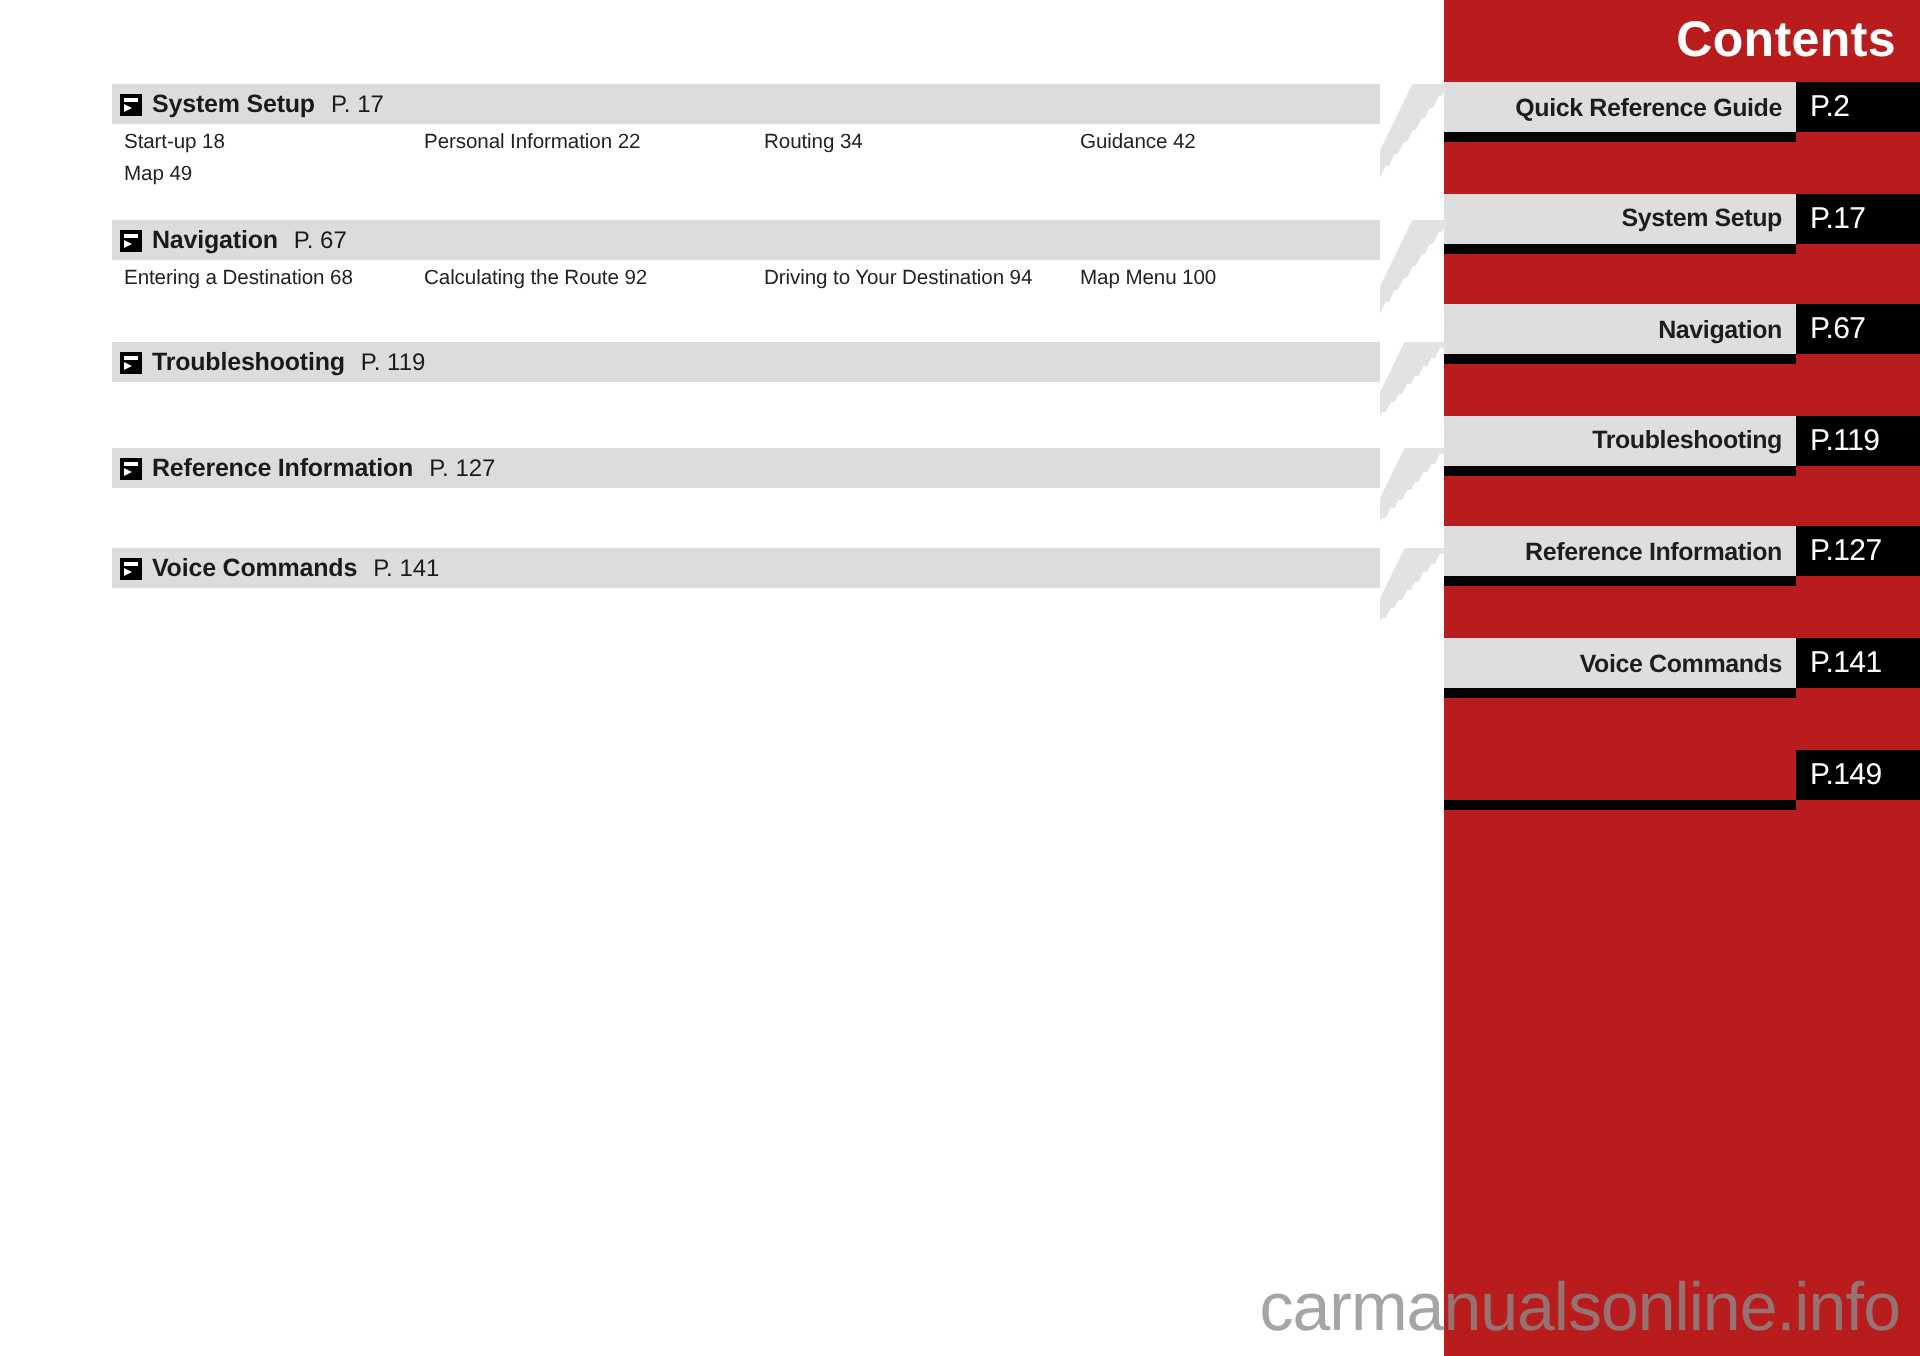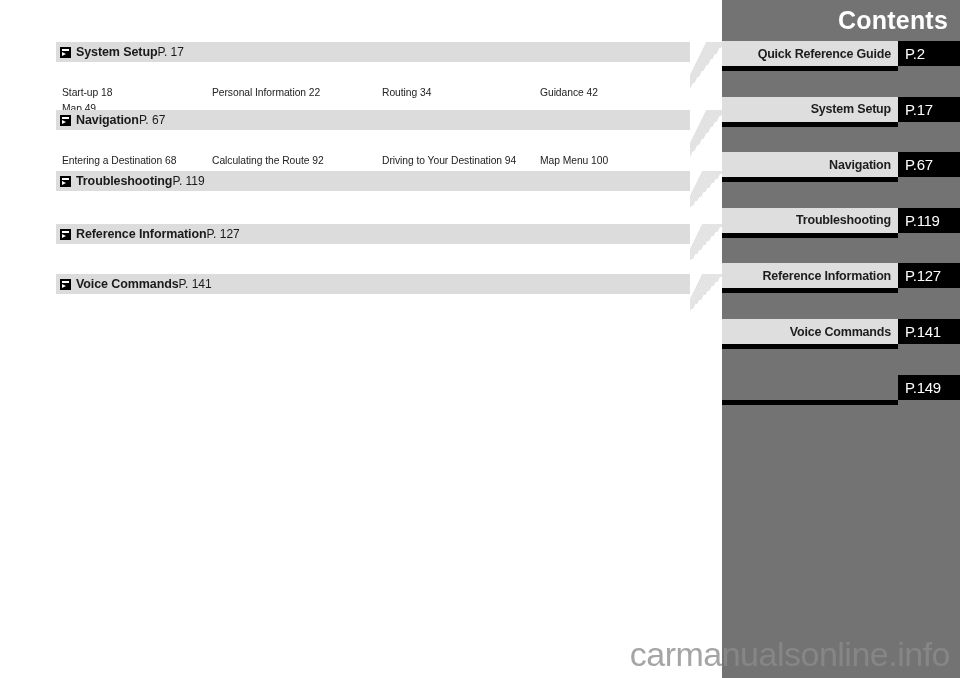--- a/index.html
+++ b/index.html
@@ -64,39 +64,38 @@
     font-size:12.5px;
     font-weight:bold;
     color:#1a1a1a;
     letter-spacing:-0.1px;
     white-space:nowrap;
   }
   .sec-page{
     font-size:12px;
     font-weight:normal;
     color:#1a1a1a;
-    margin-left:0;
+    margin-left:8px;
     white-space:nowrap;
   }
 
   .entry-grid{
     position:relative;
     margin-top:4px;
   }
   .entry-row{
     position:relative;
     height:16px;
   }
   .entry{
     position:absolute;
     font-size:10.3px;
     color:#222222;
     white-space:nowrap;
     letter-spacing:-0.05px;
-    margin-top:21px;
   }
   .c0{left:6px;}
   .c1{left:156px;}
   .c2{left:326px;}
   .c3{left:484px;}
 
   
   .hatch{
     position:absolute;
     left:690px;
@@ -110,21 +109,21 @@
     width:2px;
     background:#e2e2e2;
     transform:skewX(-26deg);
   }
 
   
   #sidebar{
     position:absolute;
     left:722px;top:0;
     width:238px;height:678px;
-    background:#737373;
+    background:#b91c1c;
   }
   #contents-title{
     position:absolute;
     right:12px;top:6px;
     font-size:25px;
     font-weight:bold;
     color:#ffffff;
     letter-spacing:0.2px;
   }
 

